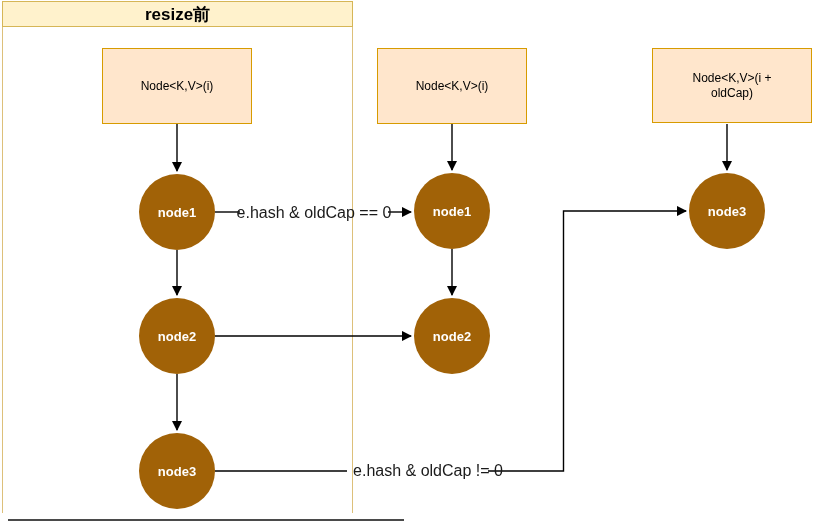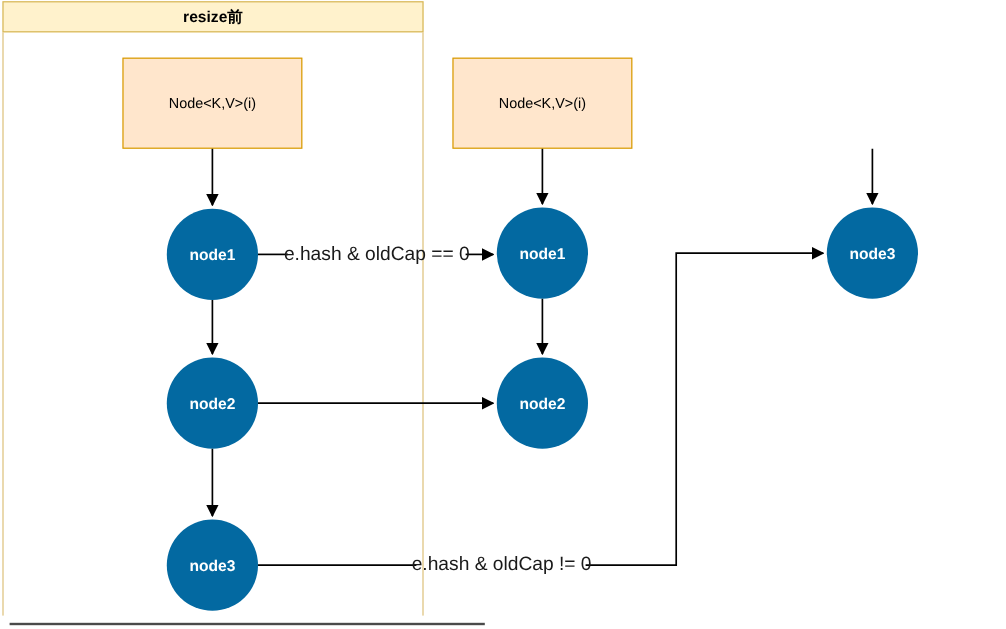--- a/index.html
+++ b/index.html
@@ -9,36 +9,36 @@
     background:#ffffff;
     font-family:"Liberation Sans",sans-serif;
     overflow:hidden;
   }
   .hdr-cell{
     position:absolute;top:1px;height:26px;
     background:#fff2cc;
     border:1px solid #d6b656;
     box-sizing:border-box;
     display:flex;align-items:center;justify-content:center;
-    font-weight:bold;font-size:13px;color:#000;
+    font-weight:bold;font-size:17px;color:#000;
   }
   .vline{position:absolute;width:1px;background:#ddc07a;}
   .node-box{
     position:absolute;
     background:#ffe6cc;
     border:1px solid #d79b00;
     box-sizing:border-box;
     display:flex;align-items:center;justify-content:center;
     text-align:center;font-size:12px;color:#000;
     line-height:1.25;
   }
   .node-box .box-label{white-space:pre-line;}
   .node-circle{
     position:absolute;width:76px;height:76px;border-radius:50%;
-    background:#0369a1;
+    background:#a16207;
     display:flex;align-items:center;justify-content:center;
     color:#ffffff;font-weight:bold;font-size:13px;
   }
   .edge-label{
     position:absolute;transform:translate(-50%,-50%);
     font-size:16px;color:#1a1a1a;white-space:nowrap;
   }
   .arrow-svg{position:absolute;left:0;top:0;pointer-events:none;}
   .bottom-edge{position:absolute;left:8px;top:519px;width:396px;height:2px;background:#4a4a4a;}
 </style>
@@ -52,20 +52,24 @@
   </div>
 
   <div class="vline" style="left:2px;top:27px;height:486px;"></div>
   <div class="vline" style="left:352px;top:27px;height:486px;"></div>
 
   <div class="node-box" style="left:102px;top:48px;width:150px;height:76px;">
     <span class="box-label">Node&lt;K,V&gt;(i)</span>
   </div>
   <div class="node-box" style="left:377px;top:48px;width:150px;height:76px;">
     <span class="box-label">Node&lt;K,V&gt;(i)</span>
+  </div>
+  <div class="node-box" style="left:652px;top:48px;width:160px;height:75px;">
+    <span class="box-label">Node&lt;K,V&gt;(i +
+oldCap)</span>
   </div>
 
   <div class="node-circle" style="left:139px;top:174px;">
     <span>node1</span>
   </div>
   <div class="node-circle" style="left:139px;top:298px;">
     <span>node2</span>
   </div>
   <div class="node-circle" style="left:139px;top:433px;">
     <span>node3</span>
@@ -99,17 +103,17 @@
       <path d="M388,212 L411,212" marker-end="url(#arr)"></path>
 
       <path d="M215,336 L411,336" marker-end="url(#arr)"></path>
 
       <path d="M215,471 L347,471"></path>
       <path d="M488,471 L563.5,471 L563.5,211 L686,211" marker-end="url(#arr)"></path>
     </g>
   </svg>
 
   <div class="edge-label" style="left:314px;top:213px;">e.hash &amp; oldCap == 0</div>
-  <div class="edge-label" style="left:418px;top:471px;">e.hash &amp; oldCap != 0</div>
+  <div class="edge-label" style="left:428px;top:471px;">e.hash &amp; oldCap != 0</div>
 
   <div class="bottom-edge"></div>
 
 </div>
 
 </body></html>

